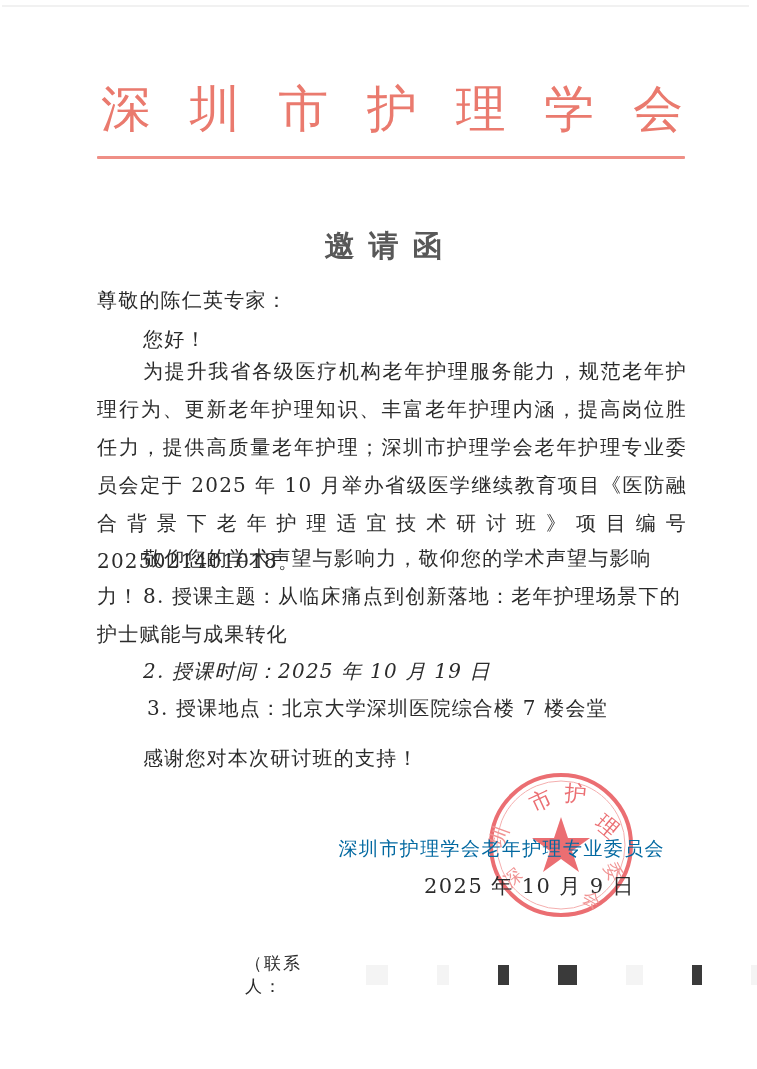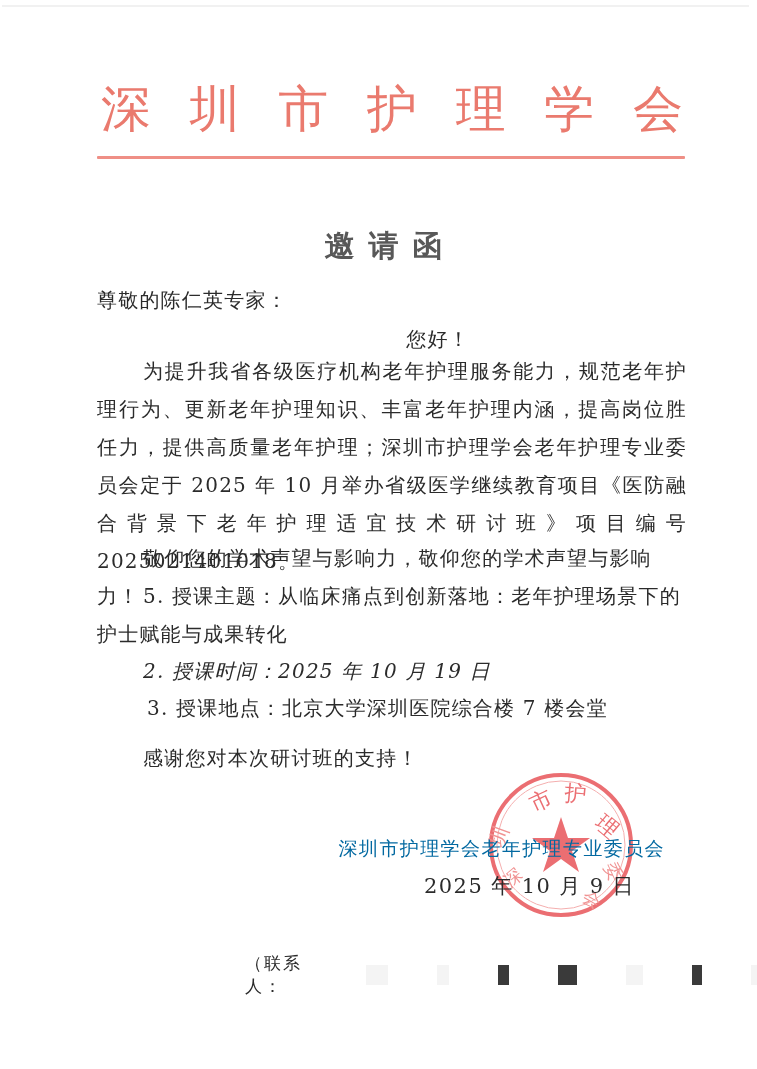--- a/index.html
+++ b/index.html
@@ -65,21 +65,21 @@
     .body-text {
       position: absolute;
       left: 97px;
       width: 590px;
       font-size: 20px;
       line-height: 38px;
       color: #2b2b2b;
       letter-spacing: 1.2px;
     }
     .salutation { top: 281px; }
-    .greeting { top: 320px; left: 143px; text-align: center; }
+    .greeting { top: 320px; left: 143px; }
     .para1 { top: 352px; text-indent: 46px; text-align: justify; }
     .para2 { top: 539px; text-indent: 46px; }
     .item1 { top: 577px; text-indent: 46px; }
     .item2 { top: 652px; left: 143px; font-style: italic; }
     .item3 { top: 689px; left: 147px; }
     .thanks { top: 739px; left: 143px; }
     .signature {
       position: absolute;
       top: 836px;
       right: 92px;
@@ -142,21 +142,21 @@
 </div>
 
 <div class="red-rule"></div>
 
 <div class="doc-title">邀请函</div>
 
 <div class="body-text salutation">尊敬的陈仁英专家：</div>
 <div class="body-text greeting">您好！</div>
 <div class="body-text para1">为提升我省各级医疗机构老年护理服务能力，规范老年护理行为、更新老年护理知识、丰富老年护理内涵，提高岗位胜任力，提供高质量老年护理；深圳市护理学会老年护理专业委员会定于 2025 年 10 月举办省级医学继续教育项目《医防融合背景下老年护理适宜技术研讨班》项目编号 2025021401018。</div>
 <div class="body-text para2">敬仰您的学术声望与影响力，敬仰您的学术声望与影响力！</div>
-<div class="body-text item1">5. 授课主题：从临床痛点到创新落地：老年护理场景下的护士赋能与成果转化</div>
+<div class="body-text item1">8. 授课主题：从临床痛点到创新落地：老年护理场景下的护士赋能与成果转化</div>
 <div class="body-text item2">2. 授课时间：2025 年 10 月 19 日</div>
 <div class="body-text item3">3. 授课地点：北京大学深圳医院综合楼 7 楼会堂</div>
 <div class="body-text thanks">感谢您对本次研讨班的支持！</div>
 
 <svg class="seal" viewBox="0 0 150 150">
   <circle cx="75" cy="75" r="70" fill="none" stroke="#e8555a" stroke-width="4"></circle>
   <circle cx="75" cy="75" r="64" fill="none" stroke="#f2a0a0" stroke-width="1"></circle>
   <polygon points="75,47 82,68 104,68 86,81 93,102 75,89 57,102 64,81 46,68 68,68" fill="#e8555a"></polygon>
   <text x="48" y="42" font-size="22" fill="#e8555a" font-family="DejaVu Sans, sans-serif" transform="rotate(-25 48 42)">市</text>
   <text x="78" y="30" font-size="22" fill="#e8555a" font-family="DejaVu Sans, sans-serif" transform="rotate(5 78 30)">护</text>

